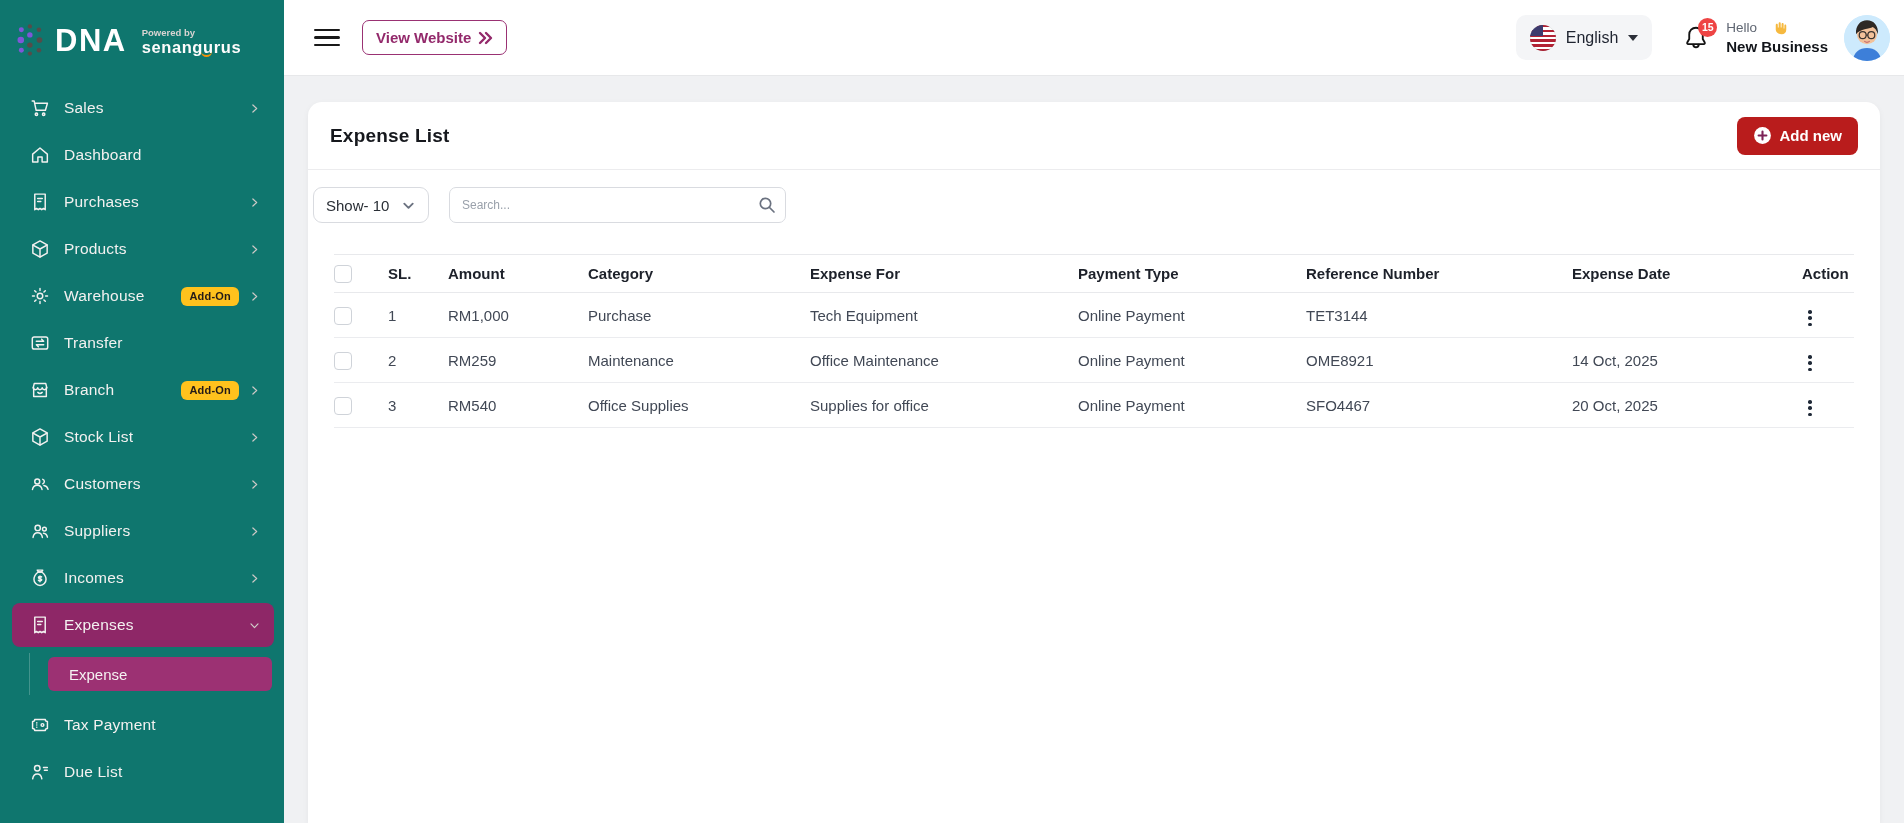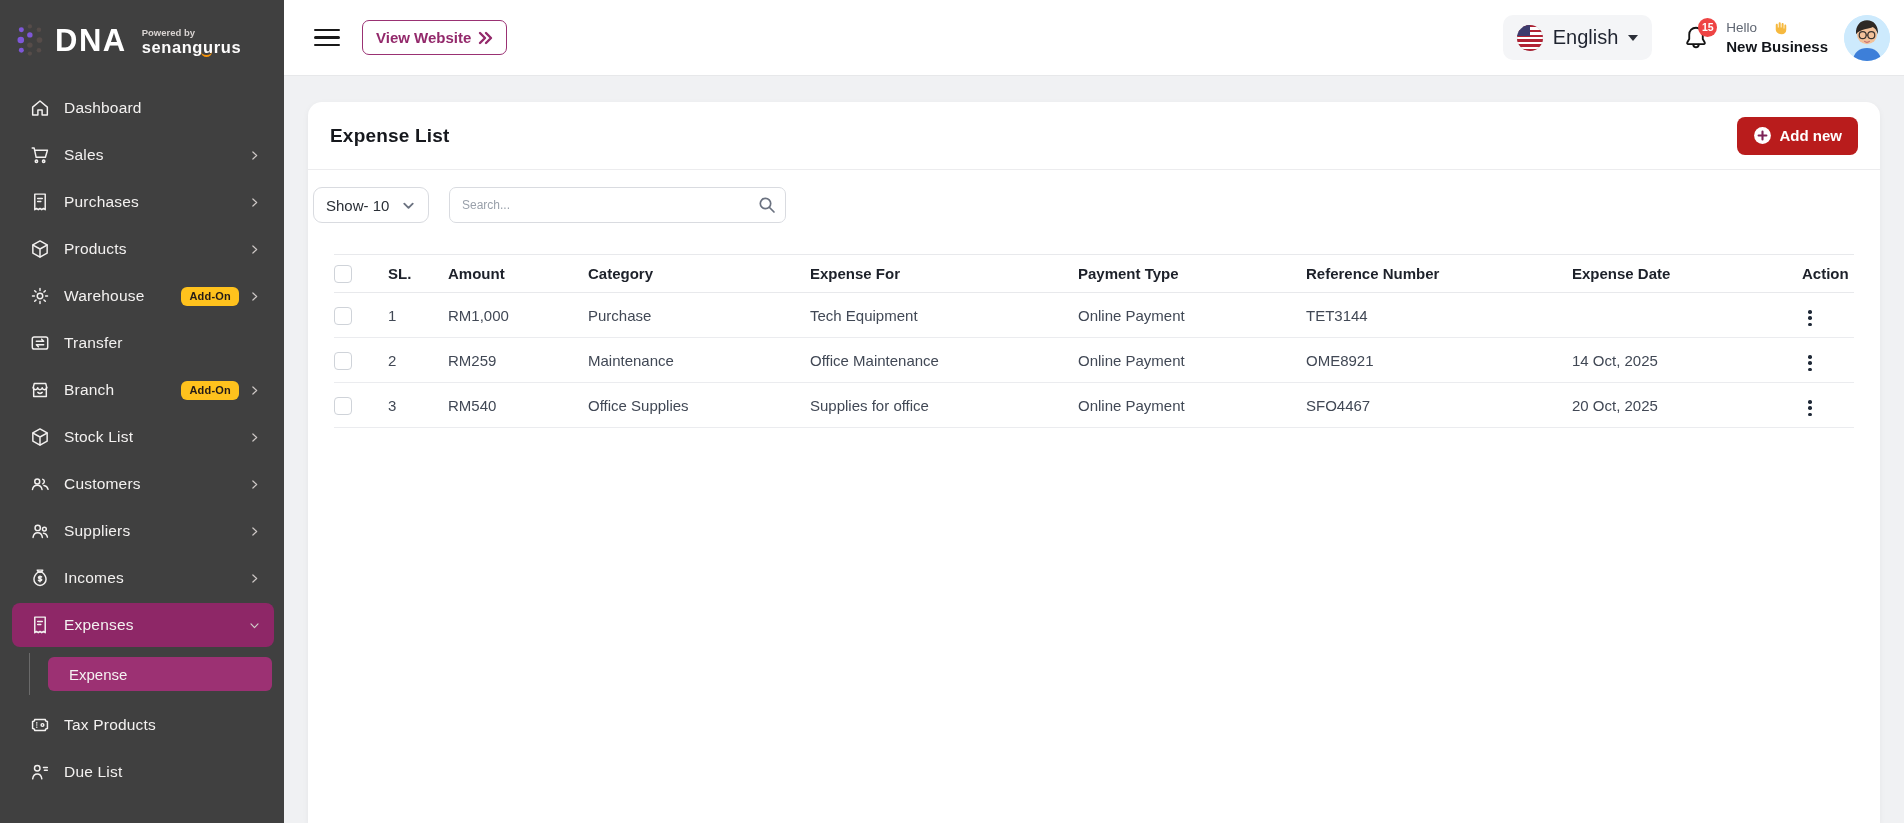--- a/index.html
+++ b/index.html
@@ -1,20 +1,20 @@
 <!DOCTYPE html>
 <html><head>
 <meta charset="utf-8">
 <style>
   * { margin:0; padding:0; box-sizing:border-box; }
   html,body { width:1904px; height:823px; overflow:hidden; }
   body { font-family:"Liberation Sans", sans-serif; background:#f0f1f3; display:flex; }
 
   
-  .sidebar { width:284px; height:823px; background:#404040; flex-shrink:0; overflow:hidden; position:relative; z-index:3; }
+  .sidebar { width:284px; height:823px; background:#0f766e; flex-shrink:0; overflow:hidden; position:relative; z-index:3; }
   .logo-row { height:76px; display:flex; align-items:center; padding:4px 0 0 16px; gap:9px; }
   .logo-dots { width:30px; height:34px; flex-shrink:0; }
   .logo-text { color:#fff; font-size:31px; font-weight:800; letter-spacing:1.5px; line-height:1; }
   .powered { margin-left:6px; display:flex; flex-direction:column; line-height:1.1; padding-top:4px; }
   .powered-by { color:#d9d4d2; font-size:9.5px; font-weight:600; }
   .company { color:#fdfcfc; font-size:16.5px; font-weight:600; letter-spacing:.6px; position:relative; }
   .company::after { content:""; position:absolute; left:60%; bottom:-1px; width:11px; height:6px;
      border-bottom:2.5px solid #f2920c; border-radius:0 0 10px 10px; }
 
   .nav { padding-top:10px; }
@@ -46,21 +46,21 @@
   .view-website { margin-left:22px; border:1.7px solid #9a3173; color:#93296b; background:#fff; border-radius:7px;
      padding:8px 13px; font-size:15px; font-weight:700; display:flex; align-items:center; gap:7px; cursor:pointer;
      font-family:"Liberation Sans", sans-serif; }
   .view-website svg { width:15px; height:14px; stroke:#93296b; fill:none; stroke-width:2.4; stroke-linecap:round; stroke-linejoin:round; }
 
   .top-right { margin-left:auto; display:flex; align-items:center; }
   .lang-pill { background:#f4f5f7; border-radius:10px; height:45px; padding:0 14px; display:flex; align-items:center; gap:10px; cursor:pointer; }
   .flag { width:26px; height:26px; border-radius:50%; overflow:hidden; position:relative; flex-shrink:0;
      background:repeating-linear-gradient(#b22234 0 2.4px, #ffffff 2.4px 4.8px); box-shadow:inset 0 0 0 .5px rgba(0,0,0,.12); }
   .flag::after { content:""; position:absolute; left:0; top:0; width:13px; height:11px; background:#3c3b6e; }
-  .lang-label { font-size:20px; color:#1f2430; }
+  .lang-label { font-size:16px; color:#1f2430; }
   .caret { width:0; height:0; border-left:5px solid transparent; border-right:5px solid transparent; border-top:6px solid #2b2f38; }
 
   .bell-wrap { position:relative; margin:0 0 0 30px; cursor:pointer; }
   .bell-wrap svg { width:28px; height:30px; stroke:#141414; fill:none; stroke-width:1.6; stroke-linecap:round; stroke-linejoin:round; display:block; }
   .notif-badge { position:absolute; top:-5px; right:-7px; min-width:19px; height:19px; background:#ee4444; color:#fff;
      font-size:10.5px; font-weight:700; border-radius:50%; display:flex; align-items:center; justify-content:center; }
 
   .greeting { margin-left:16px; display:flex; flex-direction:column; gap:3px; }
   .hello-line { display:flex; align-items:center; gap:15px; font-size:13.5px; color:#5f6672; }
   .hello-line svg { width:15px; height:15px; }
@@ -124,42 +124,42 @@
     <div class="logo-text">DNA</div>
     <div class="powered">
       <span class="powered-by">Powered by</span>
       <span class="company">senangurus</span>
     </div>
   </div>
   <nav class="nav" id="nav">
       <div class="nav-item">
         <span class="nv-icon">
           <svg viewBox="0 0 24 24">
-            <path d="M4 11 12 4.3 20 11v8.7h-5.7v-5.5h-4.6v5.5H4z"></path>
-          </svg>
-        </span>
-        <span class="nav-label">Dashboard</span>
-        <span class="nav-right"></span>
-      </div>
-      <div class="nav-item">
-        <span class="nv-icon">
-          <svg viewBox="0 0 24 24">
             <path d="M3.5 4.3h2.1l2.2 10.2h10.1l2.2-7.6H6.4"></path>
             <circle cx="8.1" cy="18.8" r="1.3"></circle>
             <circle cx="16" cy="18.8" r="1.3"></circle>
           </svg>
         </span>
         <span class="nav-label">Sales</span>
         <span class="nav-right">
           <span class="chev">
             <svg viewBox="0 0 24 24">
               <path d="M9 5.5l7 6.5-7 6.5"></path>
             </svg>
           </span>
         </span>
+      </div>
+      <div class="nav-item">
+        <span class="nv-icon">
+          <svg viewBox="0 0 24 24">
+            <path d="M4 11 12 4.3 20 11v8.7h-5.7v-5.5h-4.6v5.5H4z"></path>
+          </svg>
+        </span>
+        <span class="nav-label">Dashboard</span>
+        <span class="nav-right"></span>
       </div>
       <div class="nav-item">
         <span class="nv-icon">
           <svg viewBox="0 0 24 24">
             <path d="M6.3 3.4h11.4v17l-1.9-1.4-1.9 1.4-1.9-1.4-1.9 1.4-1.9-1.4-1.9 1.4z"></path>
             <path d="M9.5 8.2h5M9.5 11.4h3.4"></path>
           </svg>
         </span>
         <span class="nav-label">Purchases</span>
         <span class="nav-right">
@@ -319,21 +319,21 @@
         <div class="sub-item active">Expense</div>
       </div>
       <div class="nav-item">
         <span class="nv-icon">
           <svg viewBox="0 0 24 24">
             <path d="M3.9 8.2c1.3 0 2.3-1 2.3-2.2h11.6c0 1.2 1 2.2 2.3 2.2v7.6c-1.3 0-2.3 1-2.3 2.2H6.2c0-1.2-1-2.2-2.3-2.2z"></path>
             <circle cx="14.7" cy="12" r="1.5"></circle>
             <path d="M8.5 9.6v.1M8.5 12v.1M8.5 14.4v.1"></path>
           </svg>
         </span>
-        <span class="nav-label">Tax Products</span>
+        <span class="nav-label">Tax Payment</span>
         <span class="nav-right"></span>
       </div>
       <div class="nav-item">
         <span class="nv-icon">
           <svg viewBox="0 0 24 24">
             <circle cx="9" cy="8" r="3"></circle>
             <path d="M4 19.4c.6-3.4 2.7-5.2 5-5.2s4.4 1.8 5 5.2"></path>
             <path d="M15.8 7.2H20M16.8 10.2H20"></path>
           </svg>
         </span>

